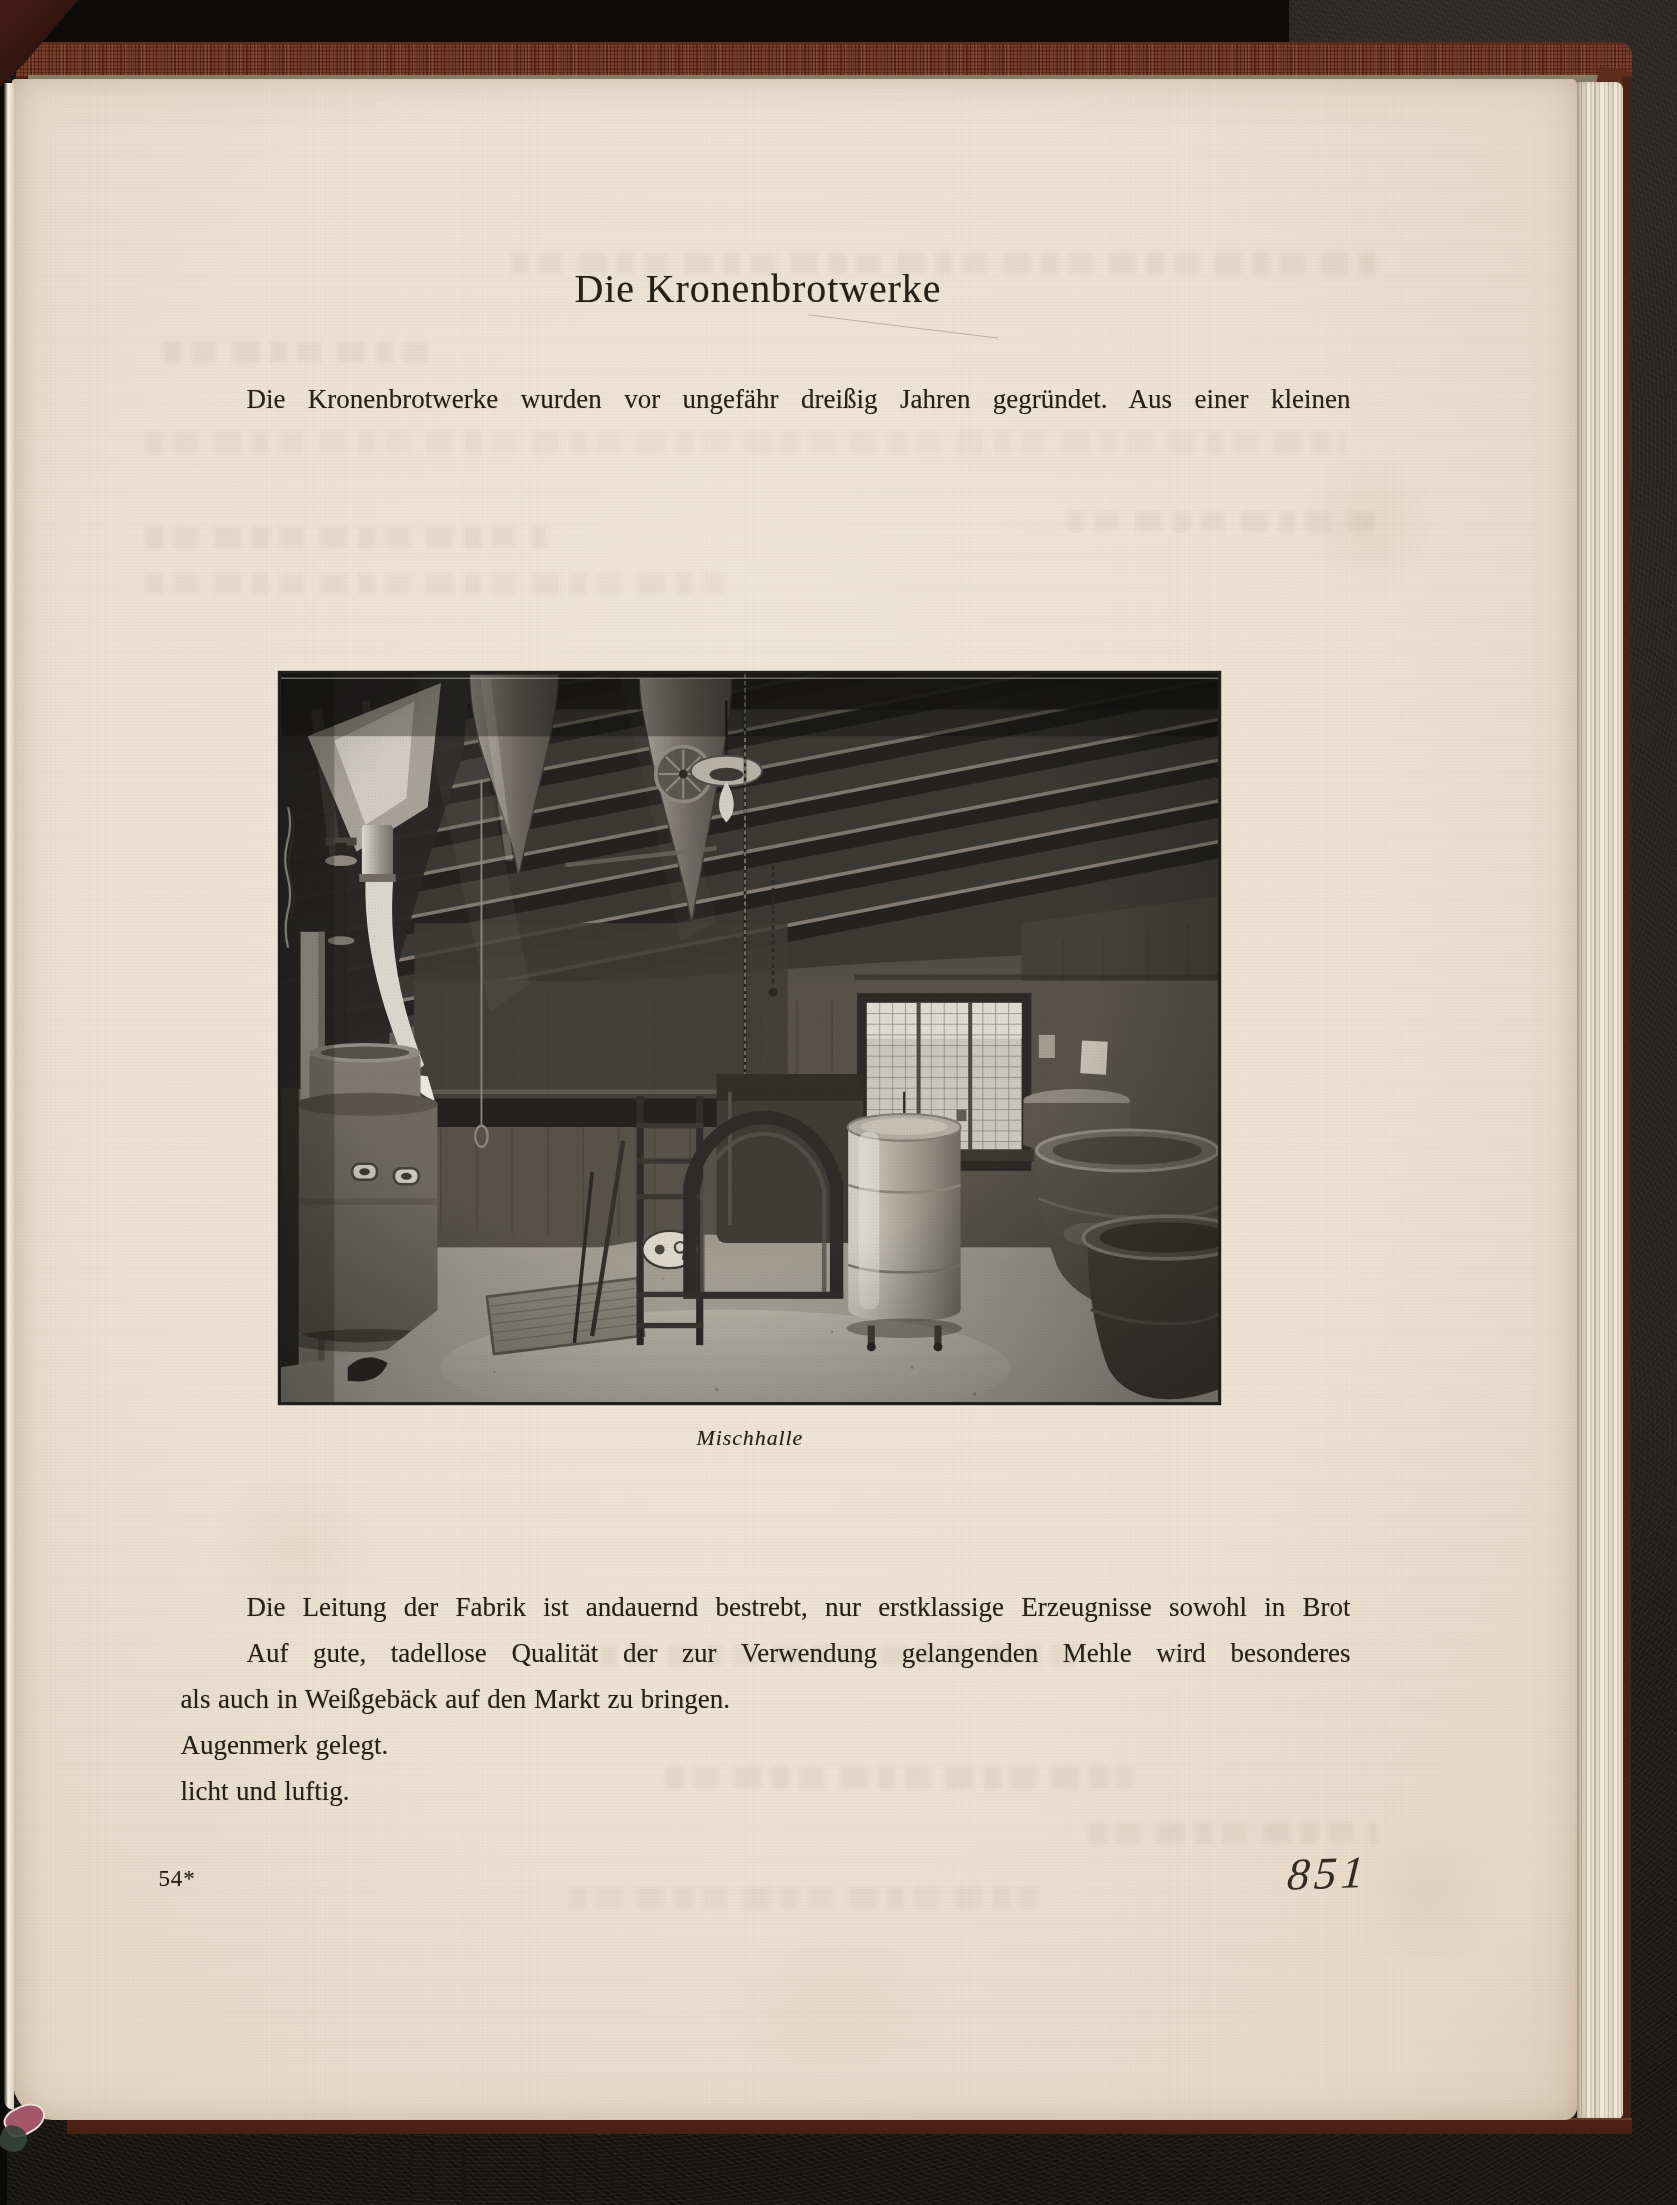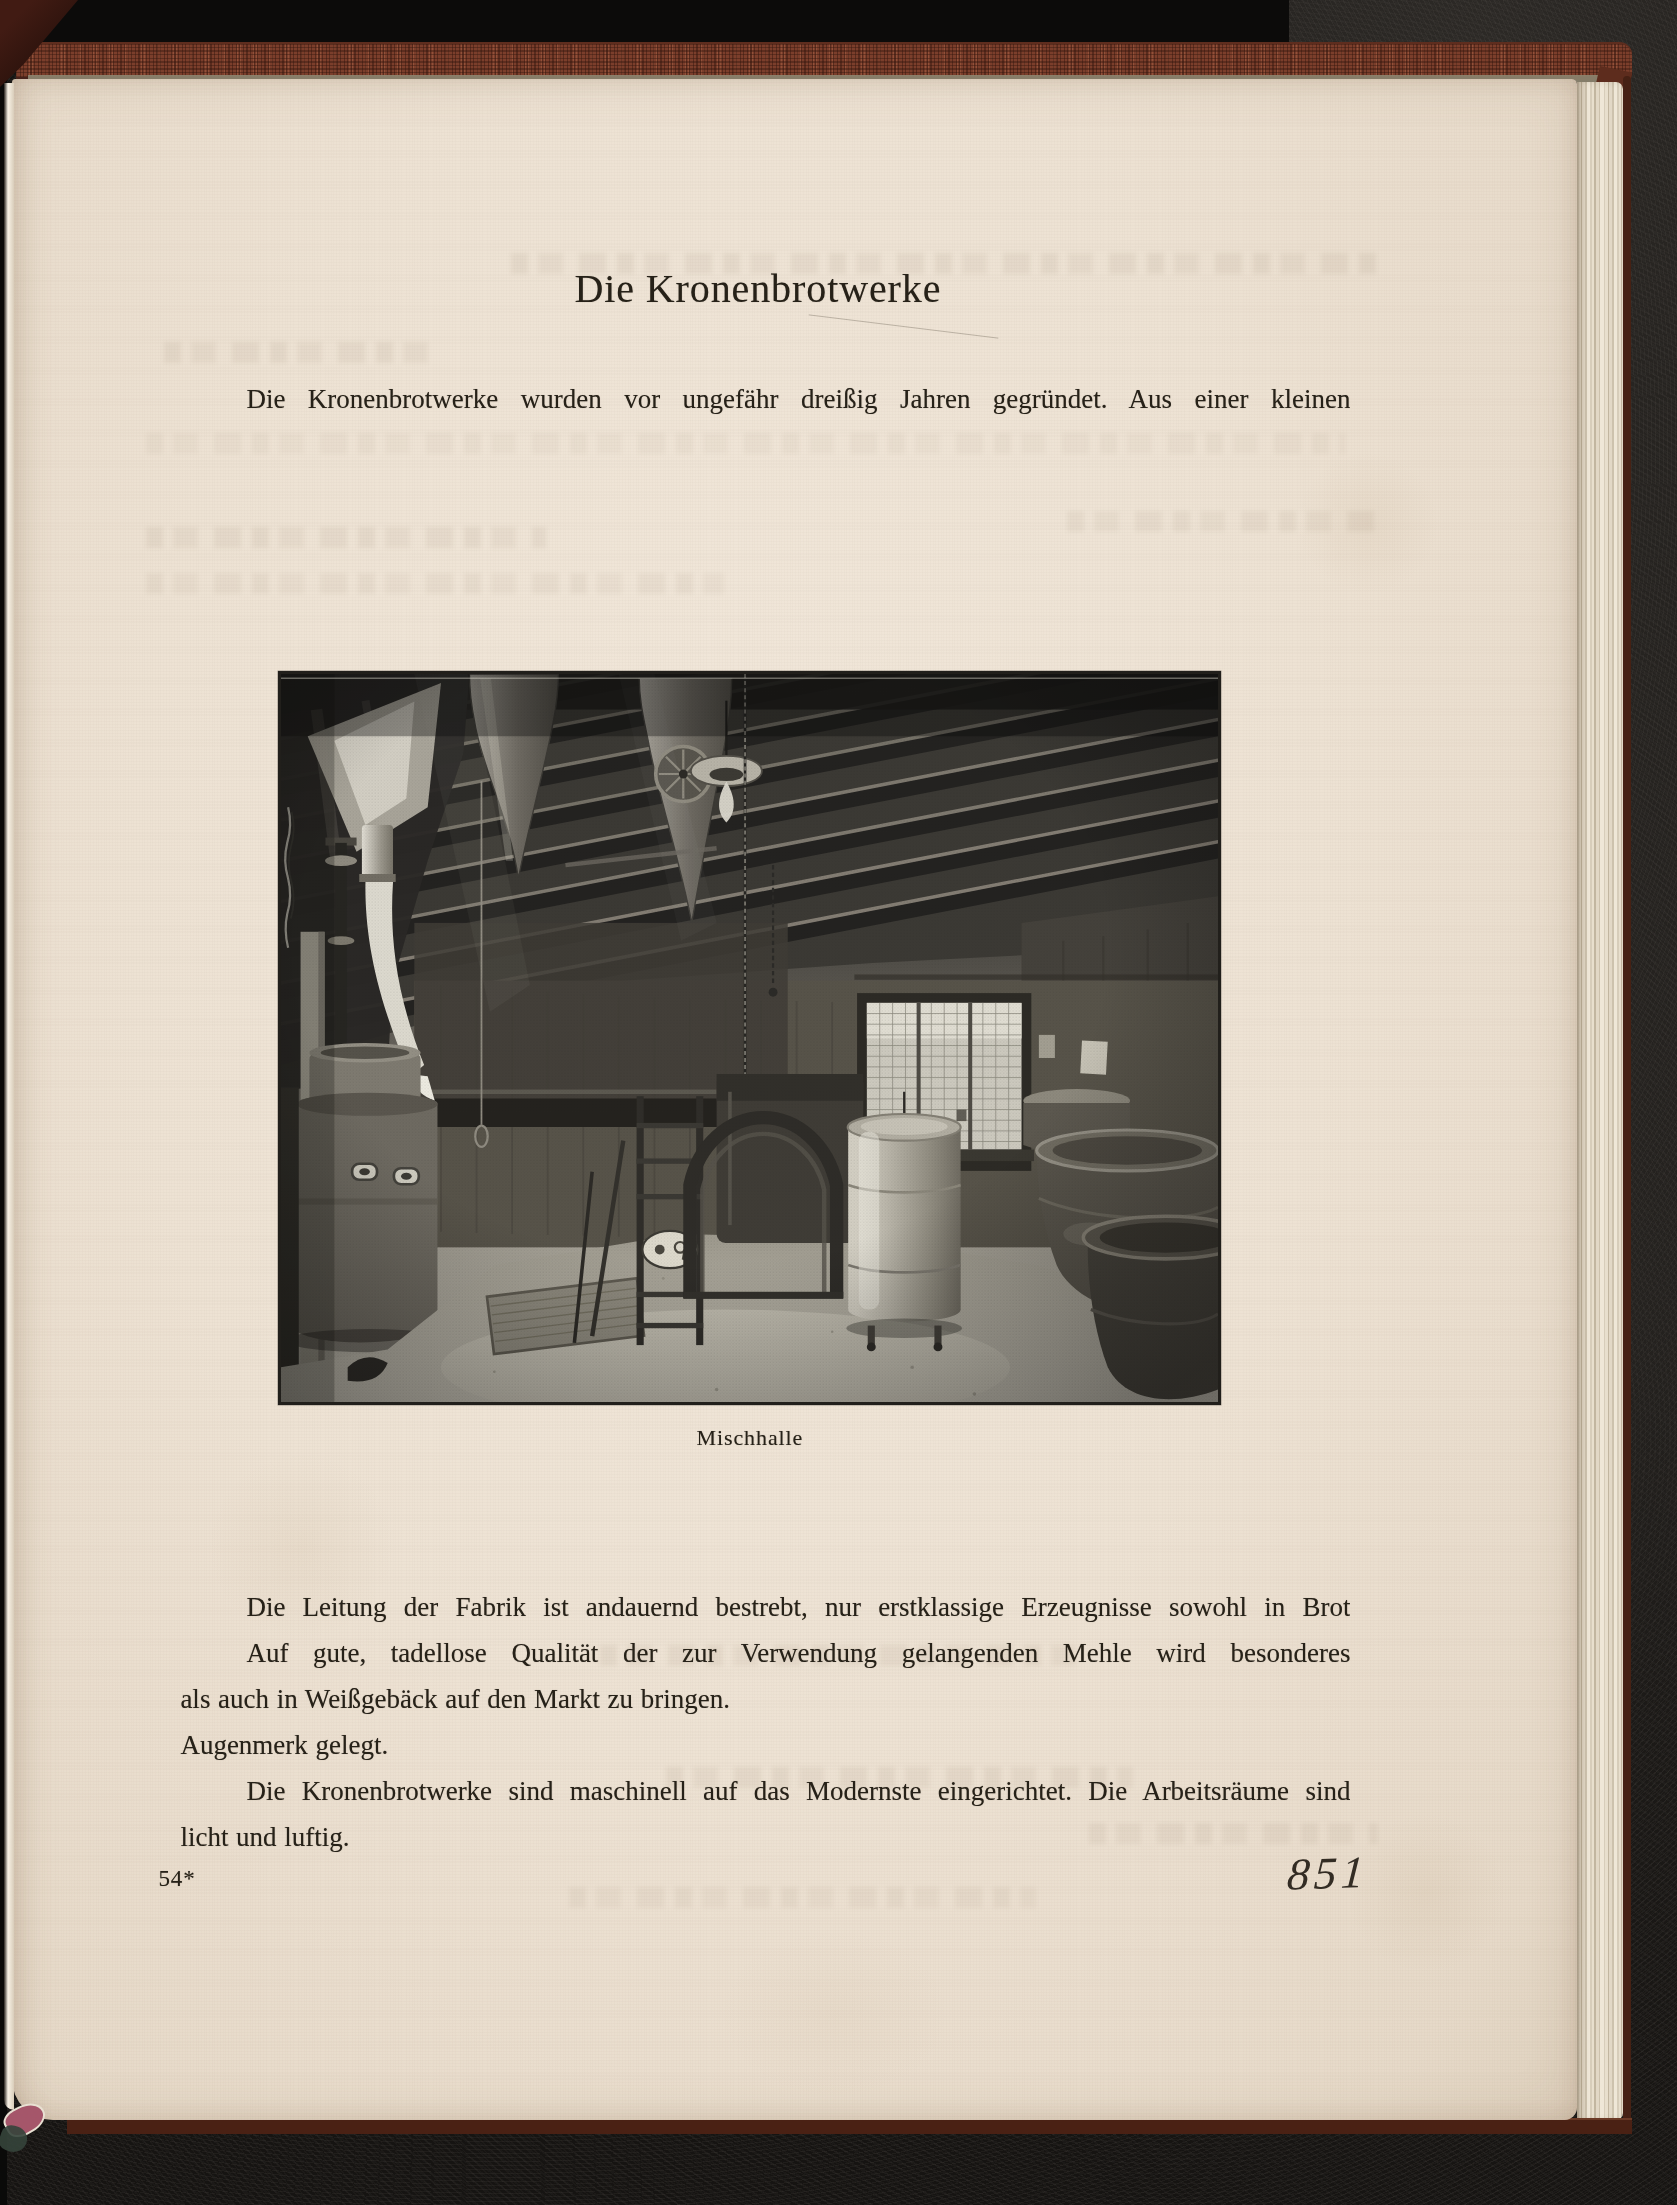--- a/index.html
+++ b/index.html
@@ -59,21 +59,21 @@
   
   .ink{color:var(--ink,#262118);text-shadow:0 0 0.9px rgba(45,36,26,.35);}
   #title{left:154px;top:170px;width:1183px;text-align:center;font-size:40px;letter-spacing:0.9px;line-height:80px;}
   .tblock{left:154px;width:1184px;}
   #para1{top:297px;}
   #block2{top:1505px;}
   .tline{height:46px;line-height:46px;font-size:27px;overflow:hidden;
     text-align:justify;text-align-last:justify;word-spacing:0.9px;margin-left:14px;}
   .tline.last{text-align:left;text-align-last:left;}
   .tline.ind{padding-left:66px;}
-  #caption{left:266px;top:1346px;width:943px;text-align:center;font-size:22px;letter-spacing:0.9px;}
+  #caption{left:266px;top:1346px;width:943px;text-align:center;font-size:22px;letter-spacing:0.9px;font-style:italic;}
   #sig{left:146px;top:1787px;font-size:23px;letter-spacing:0.9px;}
   #pagenum{left:1232px;top:1769px;width:124px;text-align:right;font-size:45px;font-style:italic;
     letter-spacing:4.4px;transform:skewX(-6deg) rotate(-2deg);color:#332c24;}
   
   #photo{left:266px;top:592px;width:937px;height:728px;border:3.1px solid var(--photo-border,#211F1B);
     background:#54514a;box-shadow:0 0 0 0.4px rgba(30,25,20,.5);}
   #photo svg{display:block;width:937px;height:728px;}
 </style>
 </head>
 <body>
@@ -383,21 +383,20 @@
       </svg>
     </figure>
 
     <div class="abs ink" id="caption">Mischhalle</div>
 
     <div class="abs tblock" id="block2">
       <div class="tline ind ink">Die Leitung der Fabrik ist andauernd bestrebt, nur erstklassige Erzeugnisse sowohl in Brot</div>
       <div class="tline ind ink">Auf gute, tadellose Qualität der zur Verwendung gelangenden Mehle wird besonderes</div>
       <div class="tline last ink">als auch in Weißgebäck auf den Markt zu bringen.</div>
       <div class="tline last ink">Augenmerk gelegt.</div>
-      <div class="tline ind ink">Die Kronenbrotwerke sind maschinell auf das Modernste eingerichtet. Die Arbeitsräume sind</div>
       <div class="tline last ink">licht und luftig.</div>
     </div>
 
     <div class="abs ink" id="sig">54*</div>
     <div class="abs" id="pagenum">851</div>
   </div>
 
   <div class="abs" id="page-edge-left"></div>
   <div class="abs" id="ribbon">
     <div class="abs r1"></div>

